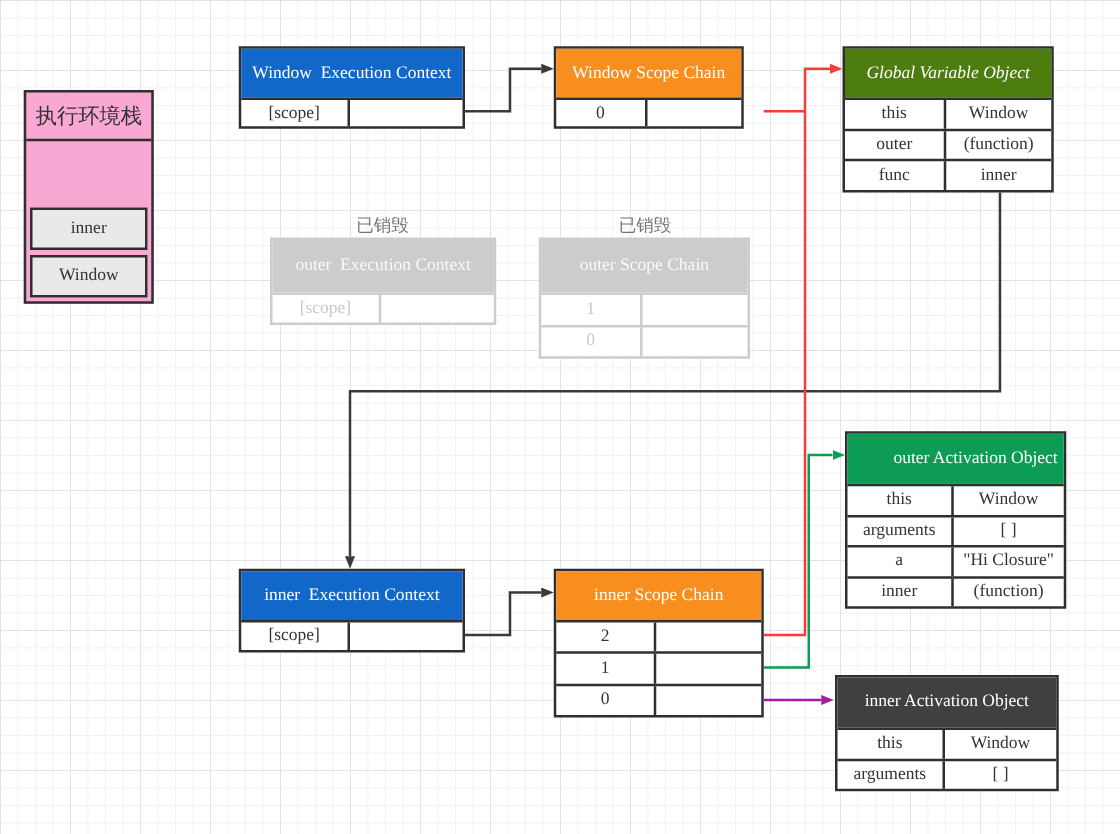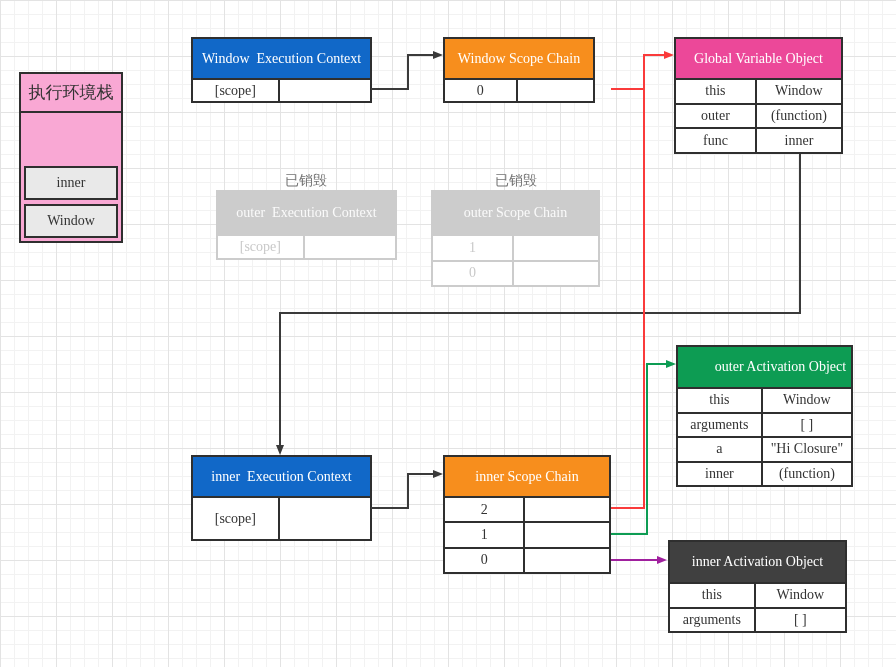--- a/index.html
+++ b/index.html
@@ -18,21 +18,21 @@
   .box{position:absolute;border:2px solid #2f2f2f;background:#fff;display:flex;flex-direction:column;}
   .hdr{flex:none;display:flex;align-items:center;justify-content:center;
        color:#fff;font-size:14px;white-space:pre;height:39px;}
   .rows{flex:1;display:flex;flex-direction:column;}
   .row{flex:1;display:flex;border-top:2px solid #2f2f2f;}
   .cell{display:flex;align-items:center;justify-content:center;font-size:14px;color:#333;}
   .cl{width:49%;border-right:2px solid #2f2f2f;}
   .cr{width:51%;}
   .blue{background:#1168c8;}
   .orange{background:#f78e1d;}
-  .red{background:#ec4899;}
+  .red{background:#4d7c0f;font-style:italic;}
   .green{background:#0d9c53;}
   .purple{background:#404040;}
   
   .destroyed{border-color:#cccccc;}
   .destroyed .hdr{background:#cccccc;color:#fafafa;height:42px;}
   .destroyed .row{border-color:#cccccc;}
   .destroyed .cl{border-color:#cccccc;}
   .destroyed .cell{color:#c9c9c9;}
   
   .stack{position:absolute;left:19px;top:72px;width:104px;height:171px;
@@ -117,21 +117,21 @@
       <div class="cell cl">1</div>
       <div class="cell cr"></div>
     </div>
     <div class="row">
       <div class="cell cl">0</div>
       <div class="cell cr"></div>
     </div>
   </div>
 </div>
 
-<div class="box" style="left:191px;top:455px;width:181px;height:86px;">
+<div class="box" style="left:191px;top:455px;width:181px;height:67px;">
   <div class="hdr blue">inner  Execution Context</div>
   <div class="rows">
     <div class="row">
       <div class="cell cl">[scope]</div>
       <div class="cell cr"></div>
     </div>
   </div>
 </div>
 
 <div class="box" style="left:443px;top:455px;width:168px;height:119px;">

